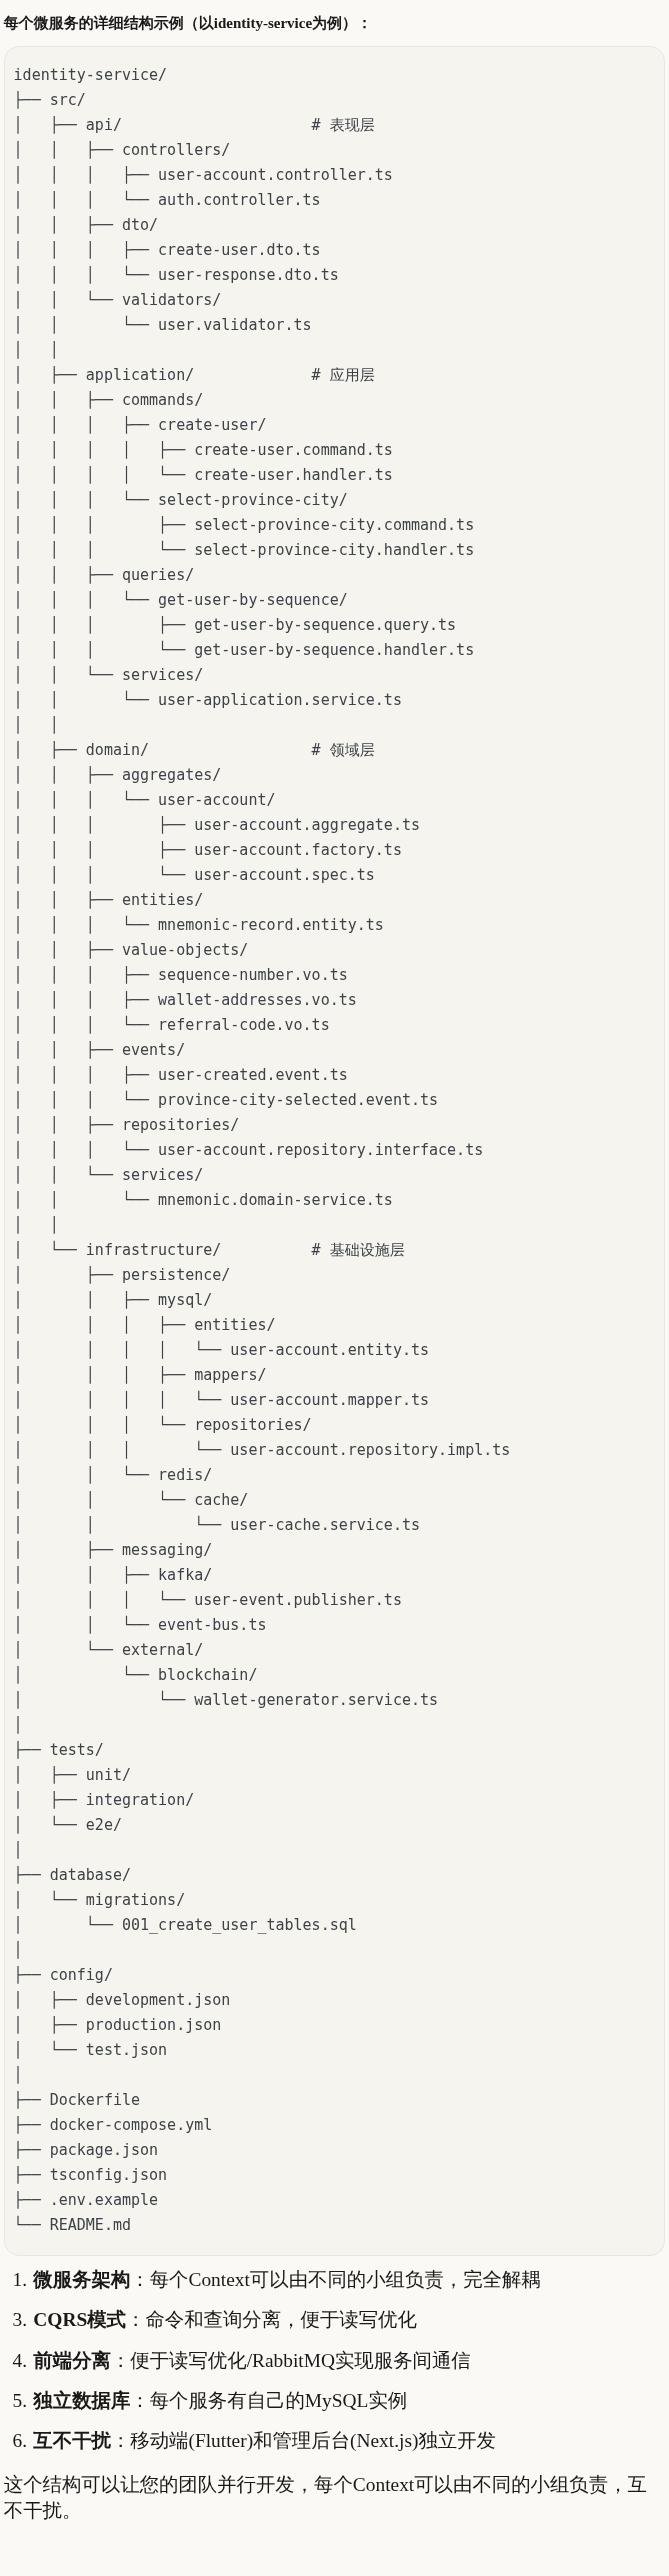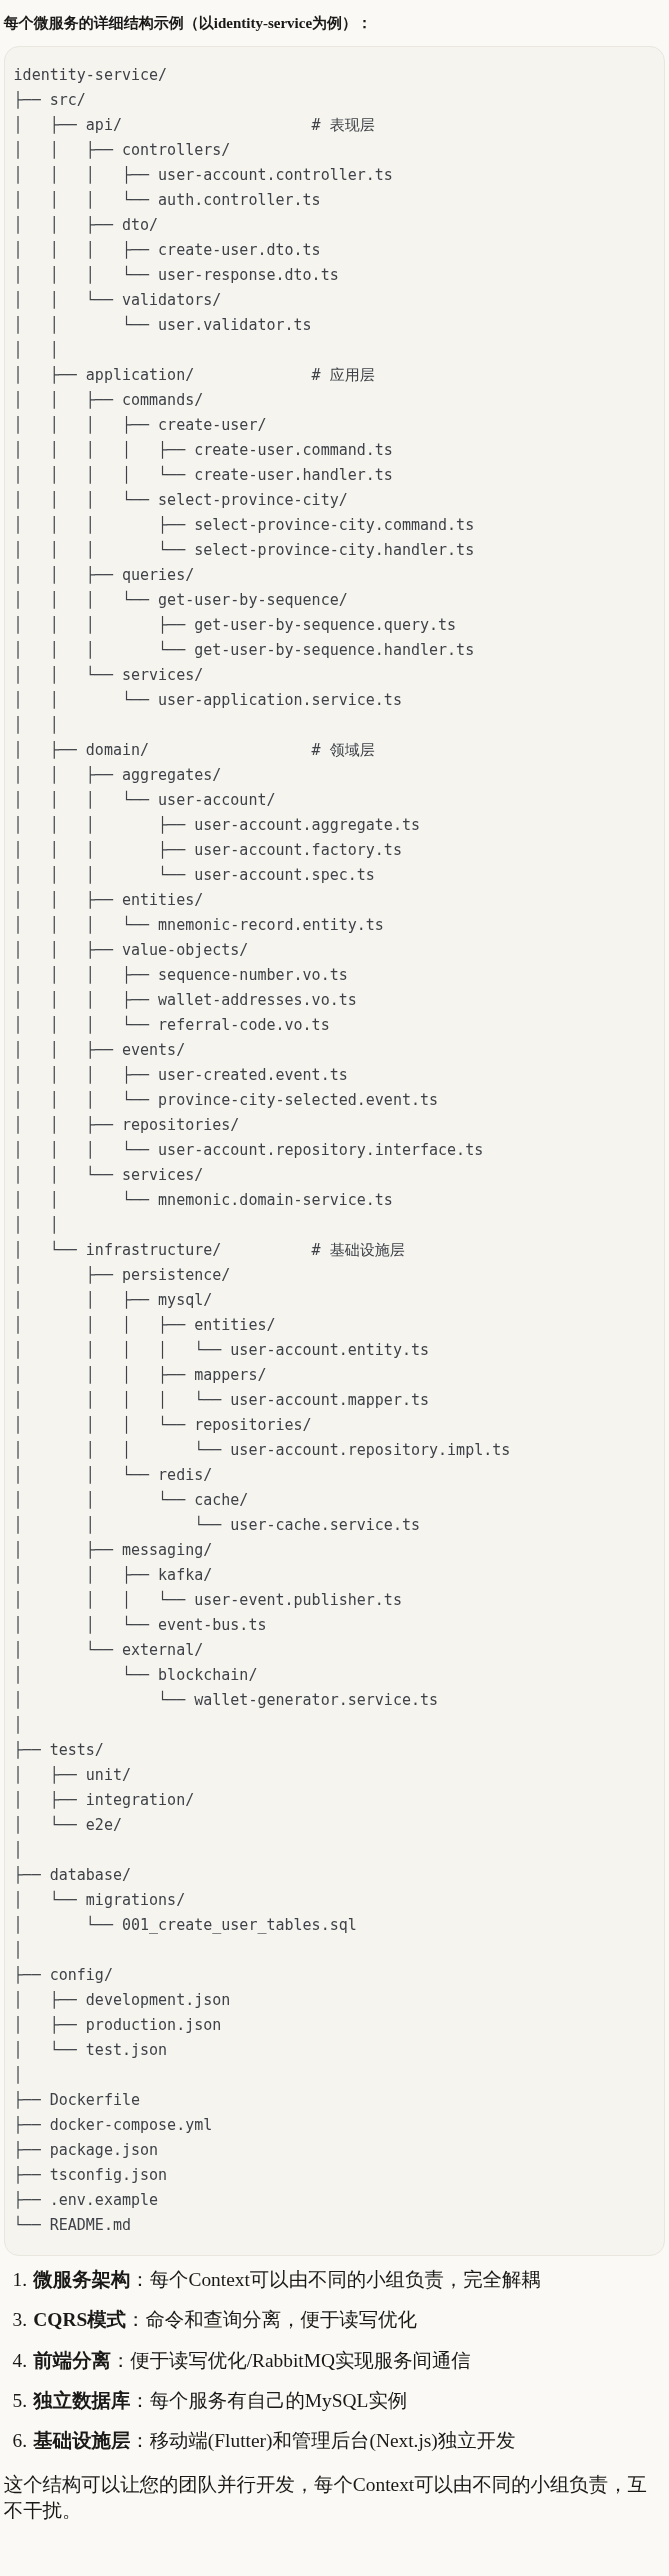--- a/index.html
+++ b/index.html
@@ -161,20 +161,20 @@
     <li>
       <span class="num">3.</span><strong>CQRS模式</strong><span>：命令和查询分离，便于读写优化</span>
     </li>
     <li>
       <span class="num">4.</span><strong>前端分离</strong><span>：便于读写优化/RabbitMQ实现服务间通信</span>
     </li>
     <li>
       <span class="num">5.</span><strong>独立数据库</strong><span>：每个服务有自己的MySQL实例</span>
     </li>
     <li>
-      <span class="num">6.</span><strong>基础设施层</strong><span>：移动端(Flutter)和管理后台(Next.js)独立开发</span>
+      <span class="num">6.</span><strong>互不干扰</strong><span>：移动端(Flutter)和管理后台(Next.js)独立开发</span>
     </li>
   </ol>
 
   <p class="footer">这个结构可以让您的团队并行开发，每个Context可以由不同的小组负责，互不干扰。</p>
 
 </div>
 
 
 </body></html>

